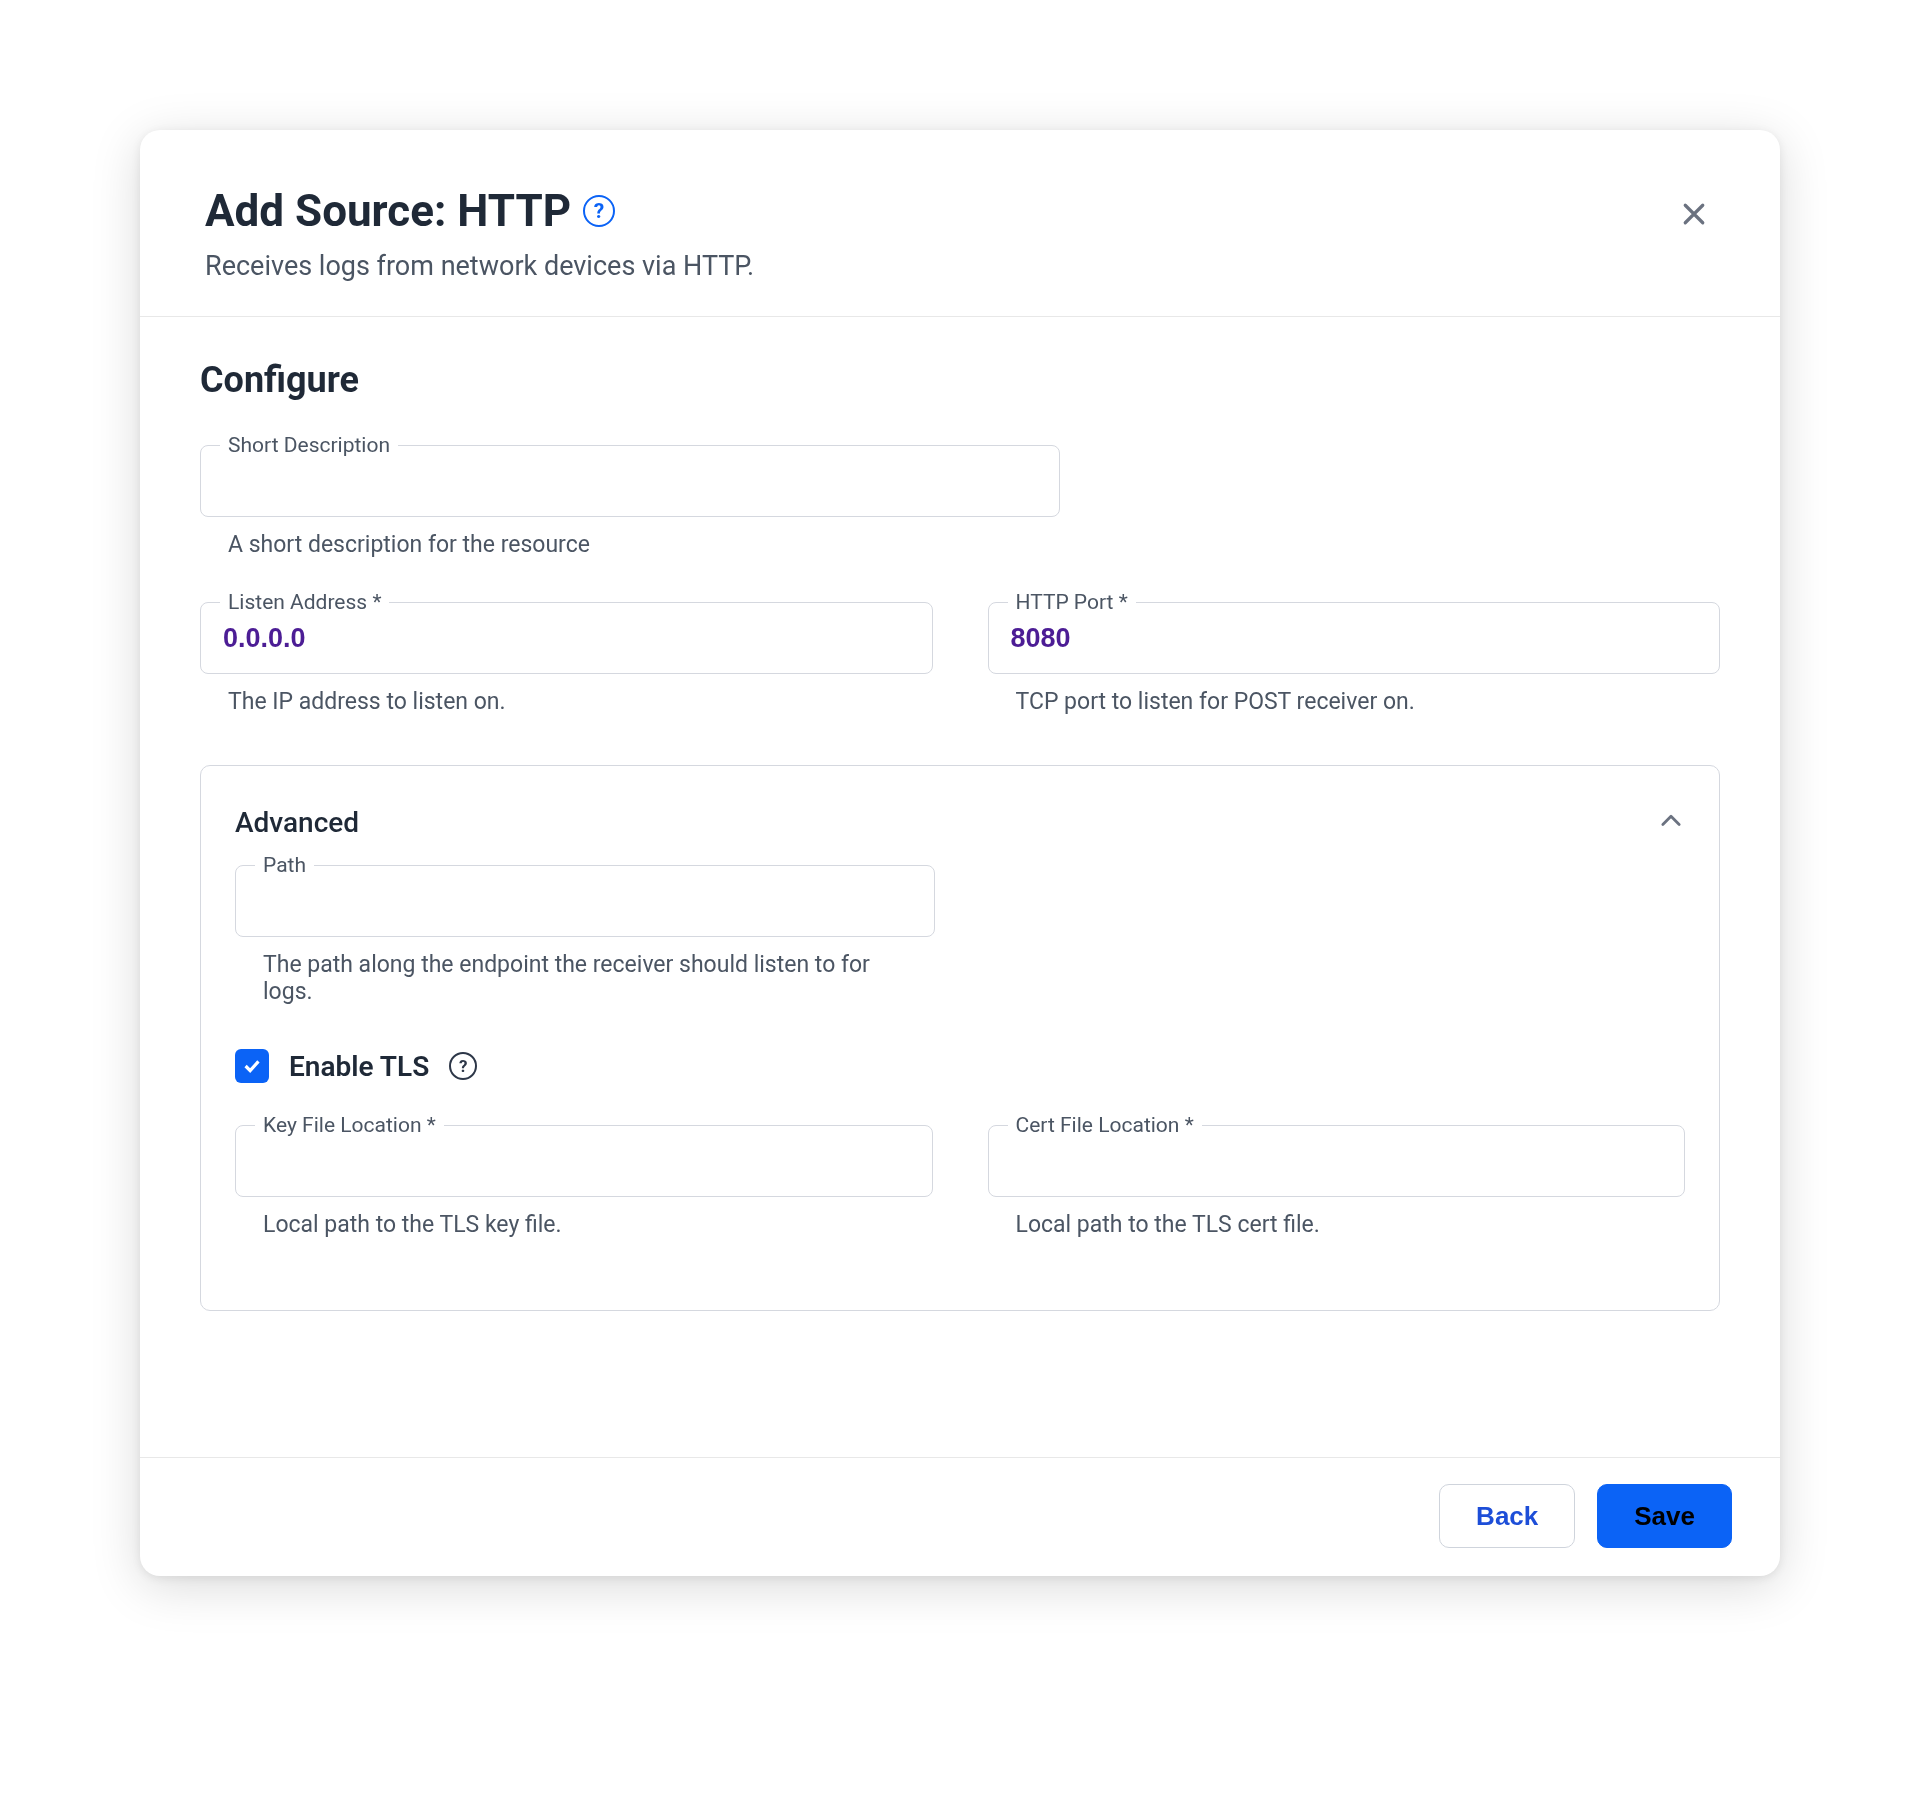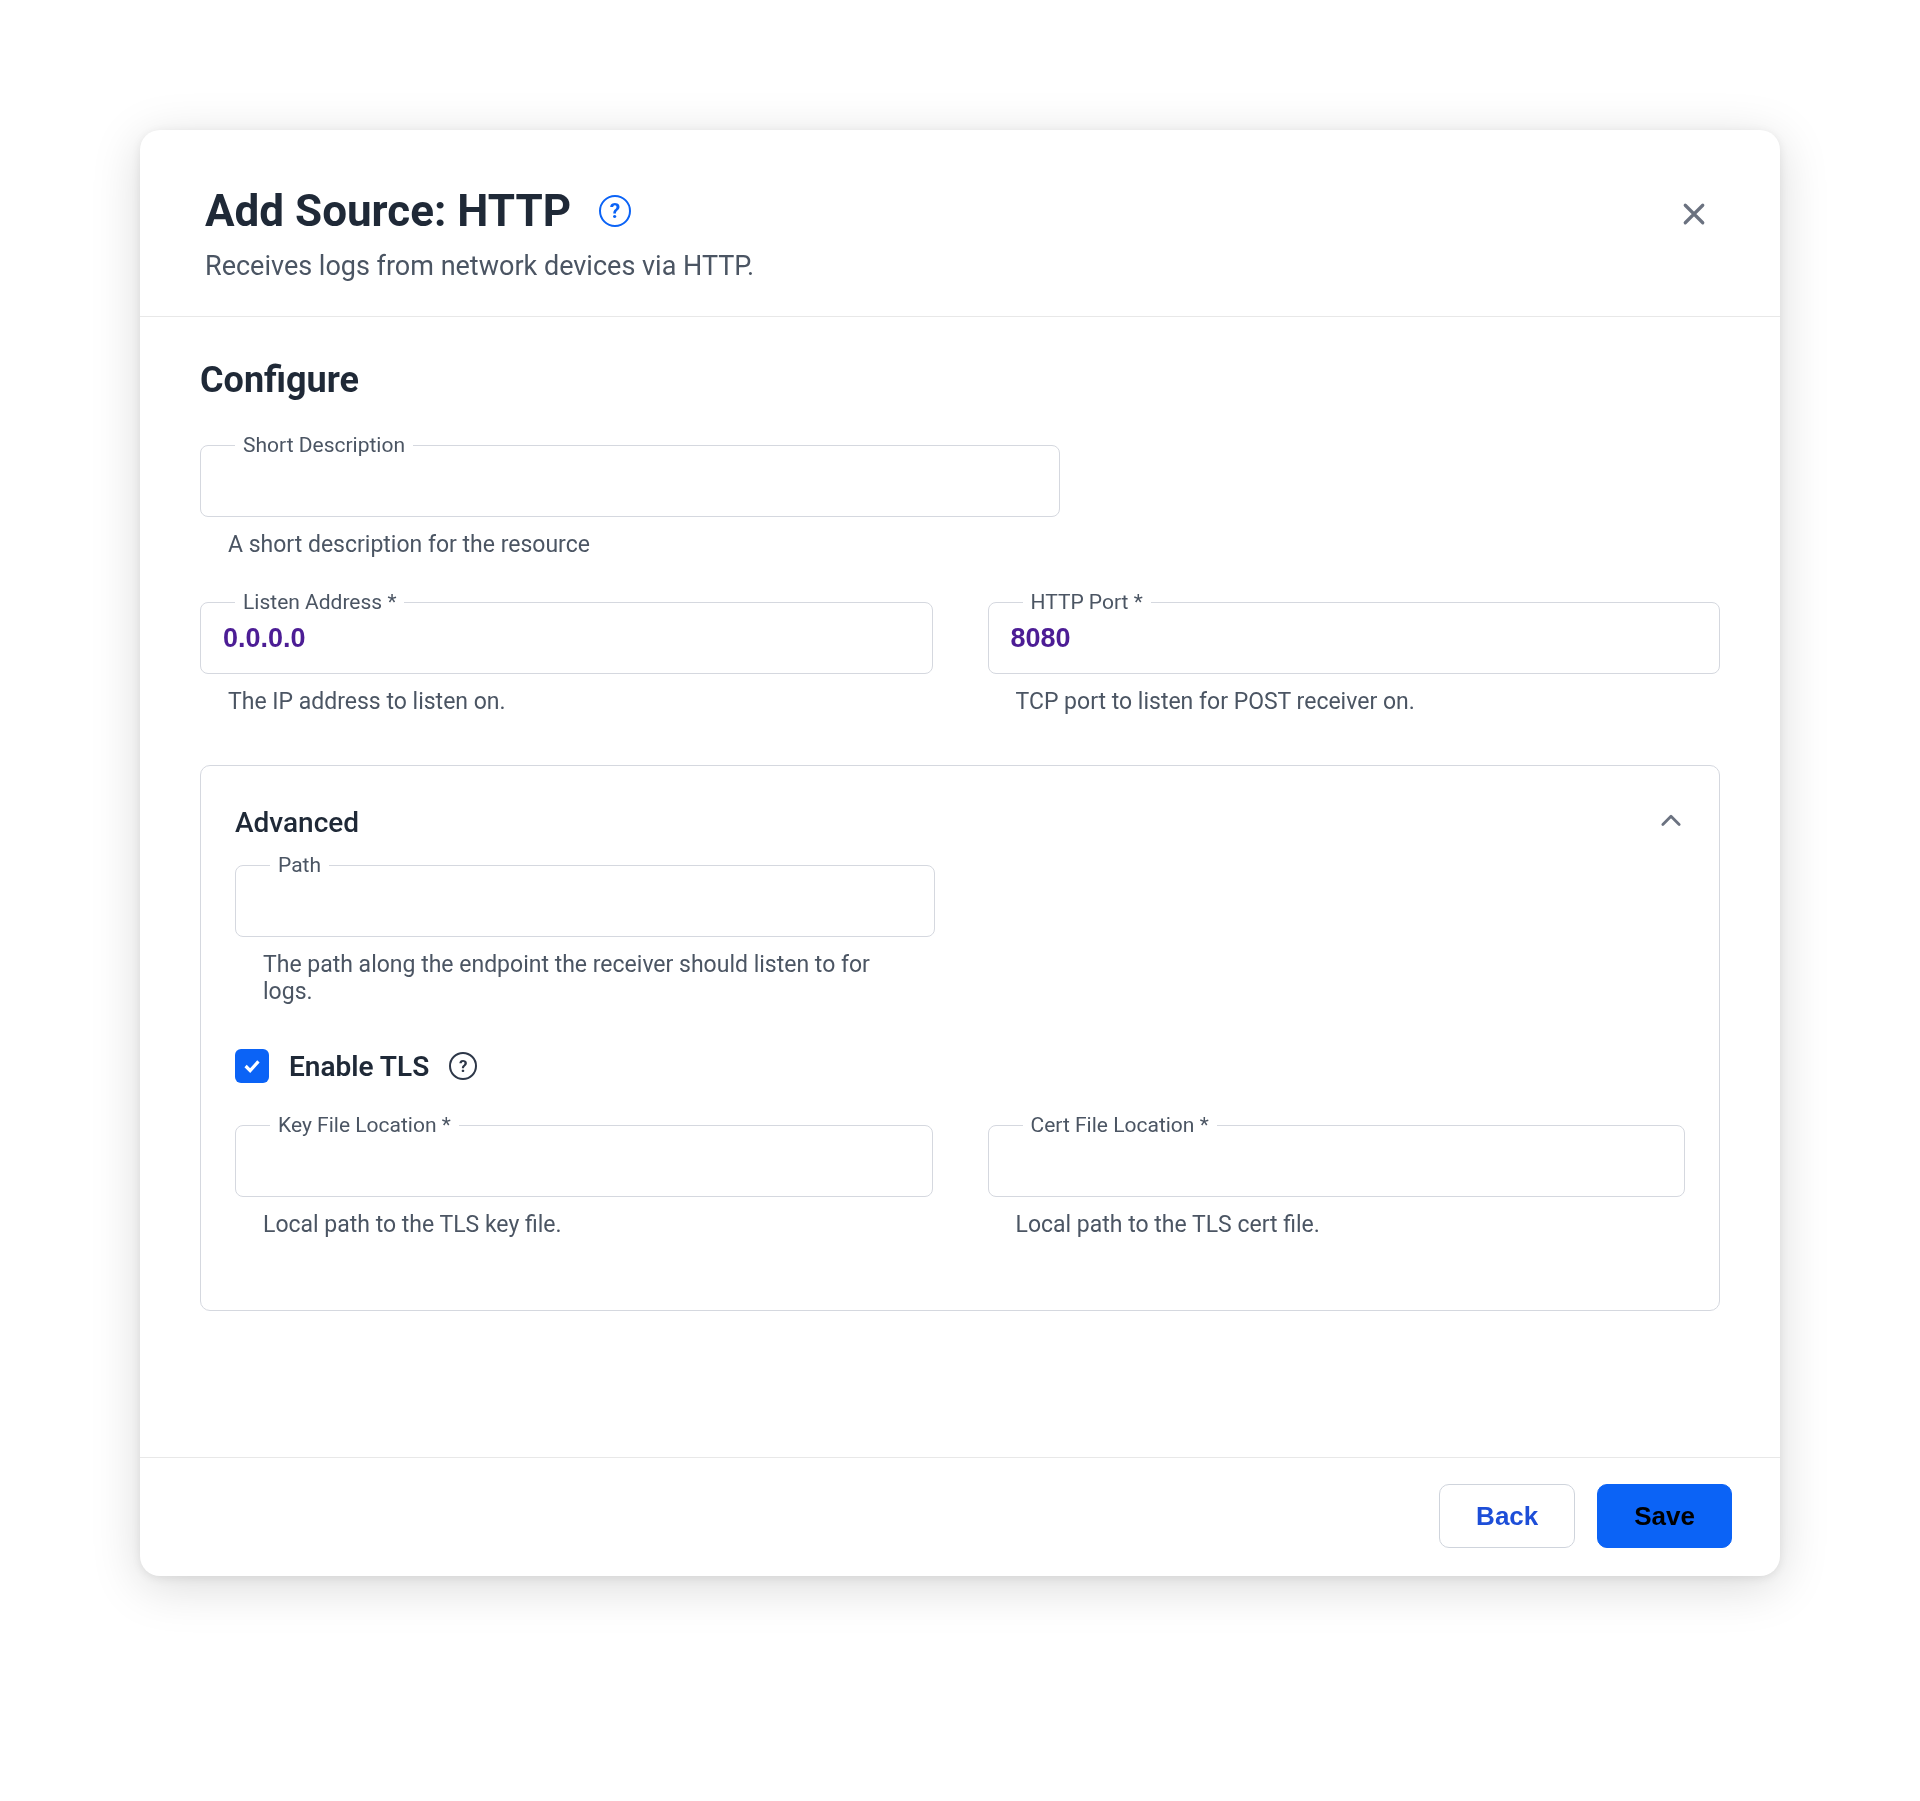--- a/index.html
+++ b/index.html
@@ -27,21 +27,21 @@
     justify-content: space-between;
     padding: 55px 65px 34px 65px;
     border-bottom: 1px solid #e8e8e8;
   }
   .title-block h1 {
     font-size: 44px;
     font-weight: 700;
     color: #1f2937;
     display: inline-flex;
     align-items: center;
-    gap: 28px;
+    gap: 12px;
   }
   .help-circle {
     display: inline-flex;
     align-items: center;
     justify-content: center;
     width: 32px;
     height: 32px;
     border: 2.5px solid #0b63f6;
     border-radius: 50%;
     color: #0b63f6;
@@ -77,21 +77,21 @@
   .row {
     display: flex;
     gap: 55px;
   }
   .row > .field { flex: 1; }
   .row > .field.short { flex: 0 0 860px; }
   .field { margin-bottom: 44px; position: relative; }
   .float-label {
     position: absolute;
     top: -12px;
-    left: 35px;
+    left: 20px;
     background: #fff;
     padding: 0 8px;
     font-size: 21px;
     color: #4b5563;
     z-index: 2;
   }
   .field input[type=text] {
     width: 100%;
     height: 72px;
     border: 1.5px solid #d5d8df;

